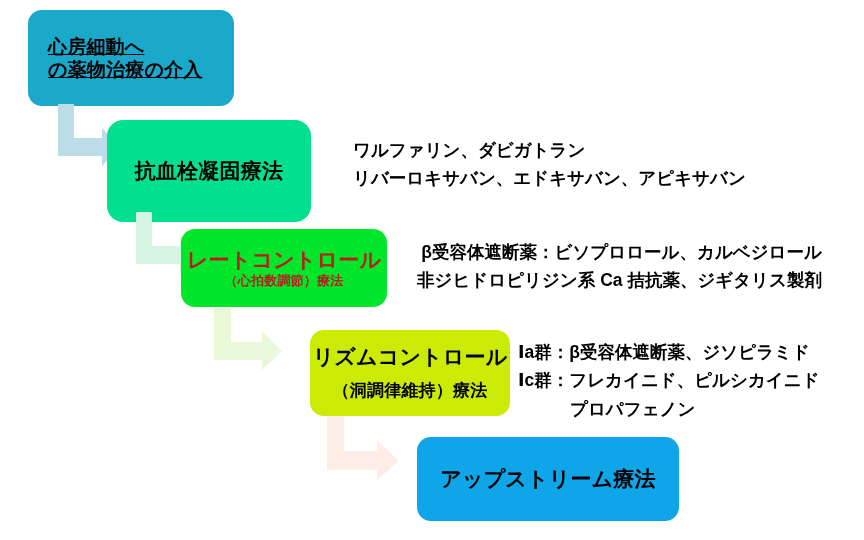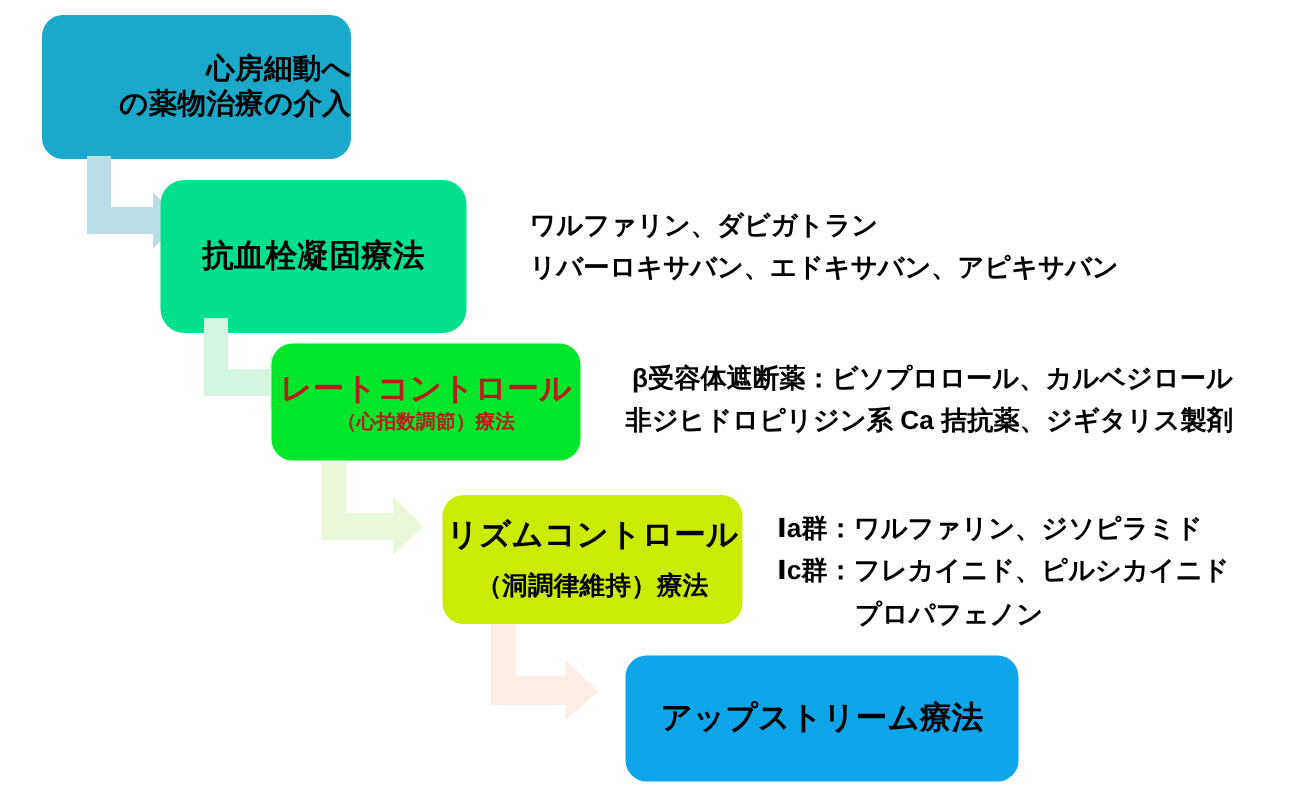--- a/index.html
+++ b/index.html
@@ -32,41 +32,42 @@
     letter-spacing: 0.2px;
   }
   .node .l1 { display: block; white-space: nowrap; }
   .node .l2 { display: block; white-space: nowrap; }
 
   
   #node-intervention {
     left: 28px;  top: 10px;  width: 206px; height: 96px;
     border-radius: 14px;
     font-size: 19px;
-    align-items: flex-end;
+    align-items: flex-start;
     padding-left: 20px;
     text-align: left;
+    text-decoration: underline;
   }
   #node-intervention .l1,
   #node-intervention .l2 { text-align: left; }
 
   #node-anticoagulation {
     left: 107px; top: 120px; width: 204px; height: 102px;
     border-radius: 16px;
     font-size: 21px;
   }
   #node-rate-control {
     left: 181px; top: 229px; width: 206px; height: 78px;
     border-radius: 14px;
     font-size: 21px;
   }
   #node-rate-control .l2 { font-size: 13px; margin-top: 1px; }
 
   #node-rhythm-control {
-    left: 295px; top: 330px; width: 200px; height: 86px;
+    left: 310px; top: 330px; width: 200px; height: 86px;
     border-radius: 14px;
     font-size: 21px;
   }
   #node-rhythm-control .l2 { font-size: 17px; margin-top: 12px; }
 
   #node-upstream {
     left: 417px; top: 437px; width: 262px; height: 84px;
     border-radius: 14px;
     font-size: 21px;
   }
@@ -143,21 +144,21 @@
       <path d="M0,0 L17,0 L17,34 L48,34 L48,23 L68,43 L48,62 L48,52 L0,52 Z" fill="#e9f8d9"></path>
     </svg>
   </div>
 
   <div class="node" id="node-rhythm-control" style="background: rgb(203, 235, 4); color: rgb(0, 0, 0);">
     <span class="l1">リズムコントロール</span>
     <span class="l2">（洞調律維持）療法</span>
   </div>
 
   <div class="annotation" id="anno-rhythm-control">
-    <span class="ln">Ⅰa群：ワルファリン、ジソピラミド</span>
+    <span class="ln">Ⅰa群：β受容体遮断薬、ジソピラミド</span>
     <span class="ln">Ⅰc群：フレカイニド、ピルシカイニド</span>
     <span class="ln indent">プロパフェノン</span>
   </div>
 
   <div class="arrow" id="arrow-4">
     <svg viewBox="0 0 72 64" preserveAspectRatio="none">
       <path d="M0,0 L17,0 L17,35 L50,35 L50,24 L72,45 L50,64 L50,54 L0,54 Z" fill="#fceee6"></path>
     </svg>
   </div>
 

